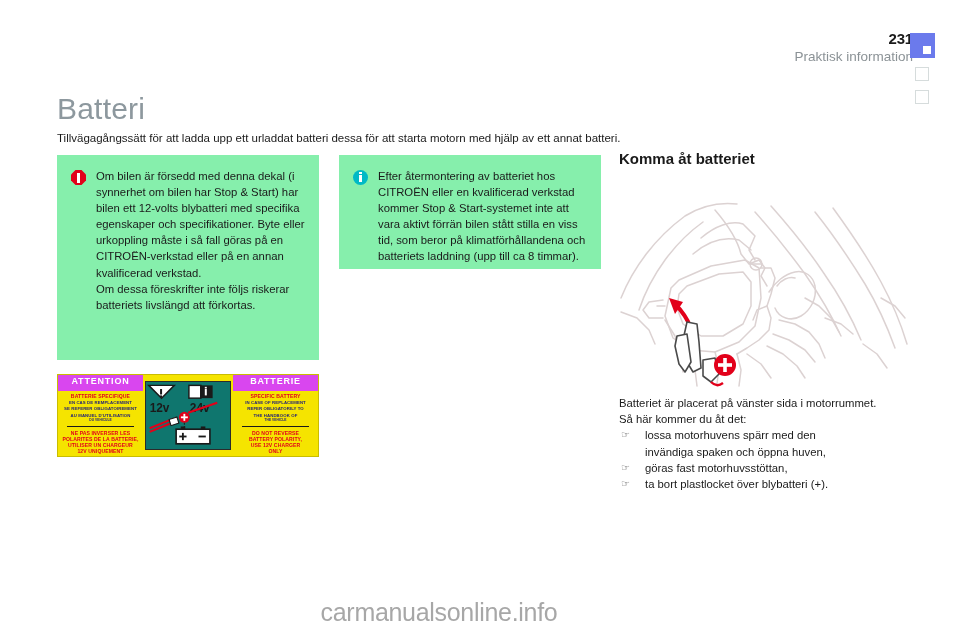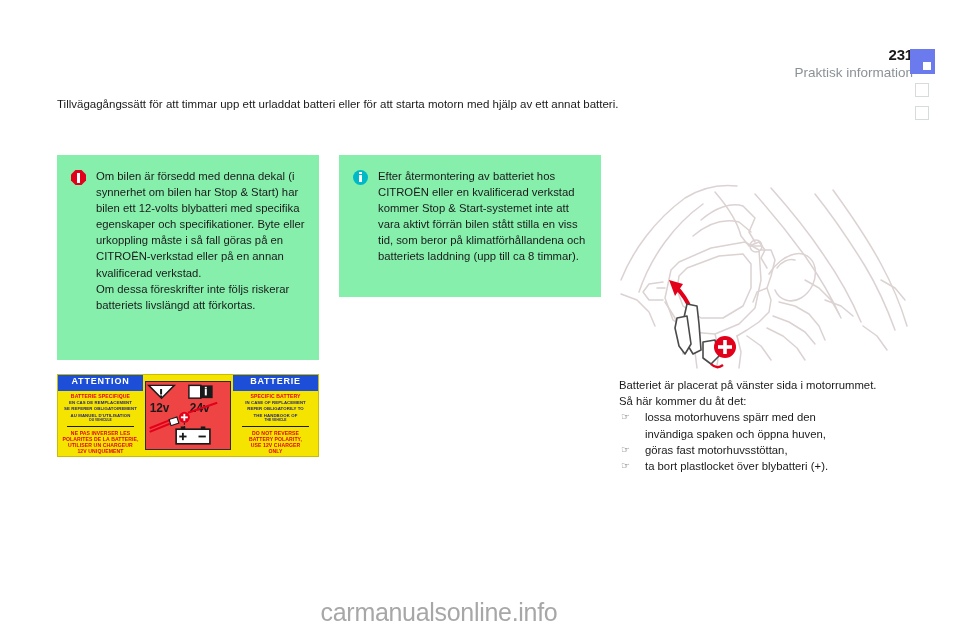--- a/index.html
+++ b/index.html
@@ -11,21 +11,21 @@
     height: 640px;
     background: #ffffff;
     font-family: "Liberation Sans", sans-serif;
     overflow: hidden;
     position: relative;
   }
 
   
   #page-header {
     position: absolute;
-    top: 16px;
+    top: 0;
     left: 0;
     width: 960px;
     height: 110px;
   }
   .header-text-block {
     position: absolute;
     right: 47px;
     top: 30px;
     text-align: right;
   }
@@ -122,21 +122,21 @@
 
   
   .notice-box {
     background: #86efac;
     padding: 13px 14px 16px 14px;
     box-sizing: border-box;
     display: flex;
     align-items: flex-start;
   }
   .notice-box.warn { height: 205px; }
-  .notice-box.info { height: 142px; }
+  .notice-box.info { height: 114px; }
   .notice-icon {
     flex: 0 0 auto;
     width: 15px;
     margin-right: 10px;
     margin-top: 2px;
   }
   .icon-warning-octagon {
     width: 15px;
     height: 15px;
     background: #e2001a;
@@ -199,21 +199,21 @@
     display: flex;
     font-family: "Liberation Sans", sans-serif;
   }
   .decal-side {
     width: 85px;
     background: #f5e400;
     display: flex;
     flex-direction: column;
   }
   .decal-banner {
-    background: #1d4ed8;
+    background: #d946ef;
     color: #ffffff;
     font-size: 9px;
     font-weight: bold;
     text-align: center;
     letter-spacing: 0.8px;
     line-height: 13px;
     height: 30px;
   }
   .decal-body {
     flex: 1;
@@ -247,21 +247,21 @@
     text-align: center;
     line-height: 4.4px;
   }
   .decal-rule {
     height: 1px;
     background: #1a1a1a;
     margin: 3px 6px 3px 6px;
   }
   .decal-center {
     flex: 1;
-    background: #ef4444;
+    background: #0f766e;
     border: 1px solid #2b2b2b;
     margin: 6px 2px 6px 2px;
     position: relative;
   }
 
   
   .section-heading {
     font-size: 15px;
     font-weight: bold;
     color: #1a1a1a;
@@ -325,21 +325,22 @@
     <div class="section-name">Praktisk information</div>
   </div>
   <div class="tab-stack">
     <div class="tab-marker active"></div>
     <div class="tab-marker inactive"></div>
     <div class="tab-marker inactive"></div>
   </div>
 </div>
 
 <div id="title-block">
-  <p class="chapter-subtitle">Tillvägagångssätt för att timmar upp ett urladdat batteri eller för att starta motorn med hjälp av ett annat batteri.</p>
+  <h1 class="chapter-title">Batteri</h1>
+  <p class="chapter-subtitle">Tillvägagångssätt för att ladda upp ett urladdat batteri dessa för att starta motorn med hjälp av ett annat batteri.</p>
 </div>
 
 <div class="col-left">
   <div class="notice-box warn">
     <div class="notice-icon">
       <div class="icon-warning-octagon"></div>
     </div>
     <div class="notice-text">Om bilen är försedd med denna dekal (i synnerhet om bilen har Stop &amp; Start) har bilen ett 12-volts blybatteri med specifika egenskaper och specifikationer. Byte eller urkoppling måste i så fall göras på en CITROËN-verkstad eller på en annan kvalificerad verkstad.
 Om dessa föreskrifter inte följs riskerar batteriets livslängd att förkortas.</div>
   </div>
@@ -431,20 +432,21 @@
 <div class="col-mid">
   <div class="notice-box info">
     <div class="notice-icon">
       <div class="icon-info-circle"></div>
     </div>
     <div class="notice-text">Efter återmontering av batteriet hos CITROËN eller en kvalificerad verkstad kommer Stop &amp; Start-systemet inte att vara aktivt förrän bilen stått stilla en viss tid, som beror på klimatförhållandena och batteriets laddning (upp till ca 8 timmar).</div>
   </div>
 </div>
 
 <div class="col-right">
+  <h2 class="section-heading">Komma åt batteriet</h2>
 
   <svg id="engine-illustration" viewBox="0 0 290 185">
     <g fill="none" stroke="#dcd2d2" stroke-width="1.5" stroke-linejoin="round" stroke-linecap="round">
       <path d="M2 96 C 14 66, 36 36, 66 14 C 82 4, 100 0, 118 2"></path>
       <path d="M20 108 C 32 72, 56 40, 84 20"></path>
       <path d="M96 8 C 108 22, 118 36, 122 52 L 130 62 L 140 58 L 146 66 L 142 74 L 148 84"></path>
       <path d="M82 36 C 96 24, 112 18, 124 22 L 136 34 L 130 48 L 136 58"></path>
       <path d="M74 52 C 88 40, 104 34, 120 38 L 132 48"></path>
       <path d="M52 86 L 60 78 L 92 64 L 126 58 L 140 66 L 142 96 L 136 124 L 120 140 L 96 150 L 72 148 L 54 136 L 46 114 Z"></path>
       <path d="M60 92 L 68 84 L 100 72 L 124 70 L 132 80 L 132 104 L 124 122 L 104 134 L 82 134 L 64 122 L 58 106 Z"></path>

